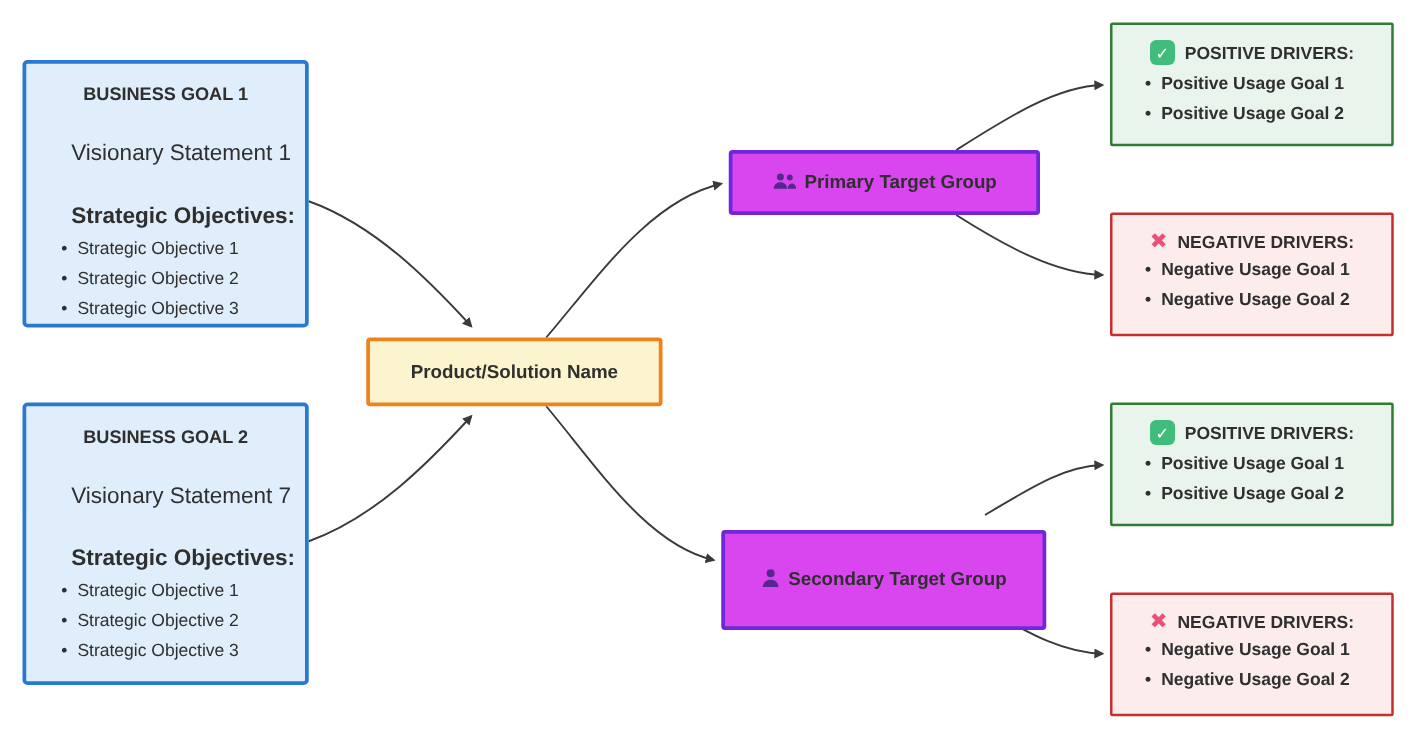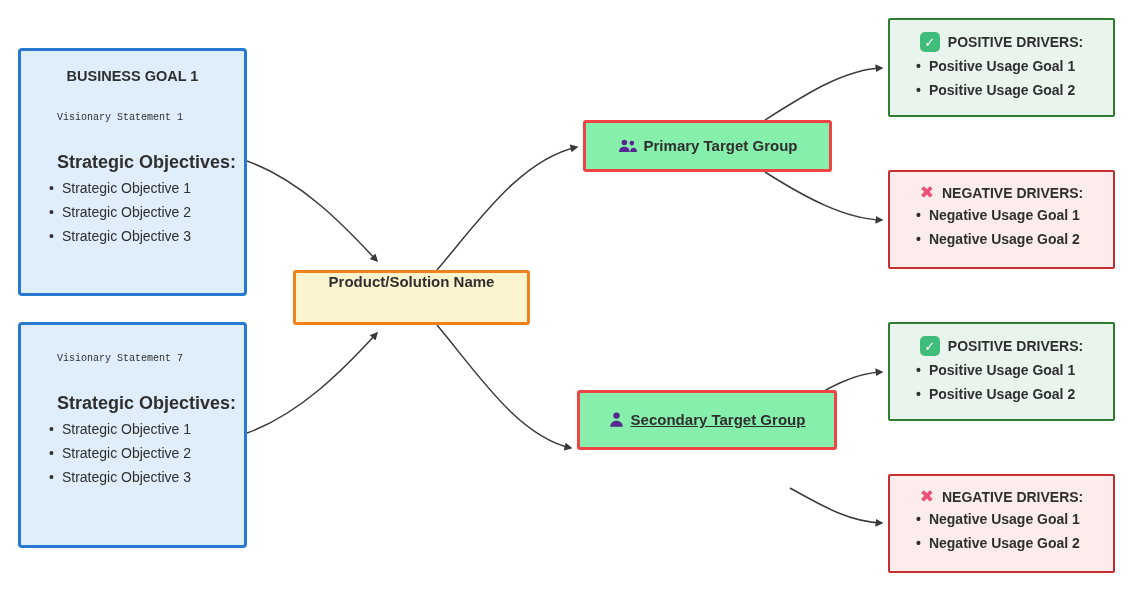--- a/index.html
+++ b/index.html
@@ -3,42 +3,42 @@
 <meta charset="utf-8">
 <style>
   html,body{margin:0;padding:0;background:#ffffff;}
   body{font-family:"Liberation Sans","DejaVu Sans",sans-serif;color:#2f2f2f;}
   .canvas{position:relative;width:1136px;height:595px;background:#ffffff;overflow:hidden;}
   svg.edges{position:absolute;left:0;top:0;width:1136px;height:595px;z-index:1;}
   .node{position:absolute;box-sizing:border-box;z-index:2;background:#fff;}
 
   
   .goal{left:18px;width:229px;background:#e0edfa;border:3px solid #2879d0;border-radius:4px;}
-  .goal1{top:48px;height:248px;}
+  .goal1{top:48px;height:214px;}
   .goal2{top:322px;height:226px;}
   .goal-title{text-align:center;font-weight:bold;font-size:14.5px;margin-top:17px;}
-  .goal-vision{margin:28px 0 0 36px;font-size:10px;font-family:Liberation Mono, monospace;}
+  .goal-vision{margin:28px 0 0 36px;font-size:18px;}
   .goal-objlabel{font-weight:bold;font-size:18px;margin:29px 0 0 36px;}
 
   
   ul.blist{list-style:none;margin:3px 0 0 0;padding:0;font-size:14px;}
   ul.blist li{line-height:24px;}
   ul.blist li::before{content:"•";margin-right:8px;font-size:14px;}
 
   .goal ul.blist{margin-left:28px;}
 
   
   .product{left:293px;top:270px;width:237px;height:55px;background:#fcf4ce;border:3px solid #ee821c;border-radius:3px;
-           display:flex;justify-content:center;font-weight:bold;font-size:15px;}
+           display:flex;align-items:center;justify-content:center;font-weight:bold;font-size:15px;}
 
   
-  .tg{background:#86efac;border:3px solid #ef4444;border-radius:3px;display:flex;align-items:center;justify-content:center;
+  .tg{background:#d946ef;border:3px solid #6d28d9;border-radius:3px;display:flex;align-items:center;justify-content:center;
       font-weight:bold;font-size:15px;text-align:right;}
   .tg1{left:583px;top:120px;width:249px;height:52px;}
-  .tg2{left:577px;top:390px;width:260px;height:60px;text-decoration:underline;}
+  .tg2{left:577px;top:424px;width:260px;height:80px;}
   .tg-inner{display:inline-block;max-width:200px;line-height:24px;}
   .person-icon{vertical-align:-2px;margin-right:7px;}
 
   
   .drv{left:888px;width:227px;height:99px;border-radius:2px;}
   .drv.positive{background:#e9f5ec;border:2.5px solid #2e7d32;}
   .drv.negative{background:#fcecec;border:2.5px solid #c62f2f;}
   .drv1{top:18px;} .drv2{top:170px;} .drv3{top:322px;} .drv4{top:474px;}
   .drv-header{display:flex;align-items:center;justify-content:center;gap:8px;font-weight:bold;font-size:14px;margin-top:12px;}
   .drv ul.blist{margin-left:26px;margin-top:2px;font-weight:bold;}
@@ -75,20 +75,21 @@
     <div class="goal-vision">Visionary Statement 1</div>
     <div class="goal-objlabel">Strategic Objectives:</div>
     <ul class="blist">
       <li>Strategic Objective 1</li>
       <li>Strategic Objective 2</li>
       <li>Strategic Objective 3</li>
     </ul>
   </div>
 
   <div class="node goal goal2">
+    <div class="goal-title">BUSINESS GOAL 2</div>
     <div class="goal-vision">Visionary Statement 7</div>
     <div class="goal-objlabel">Strategic Objectives:</div>
     <ul class="blist">
       <li>Strategic Objective 1</li>
       <li>Strategic Objective 2</li>
       <li>Strategic Objective 3</li>
     </ul>
   </div>
 
   <div class="node product">

